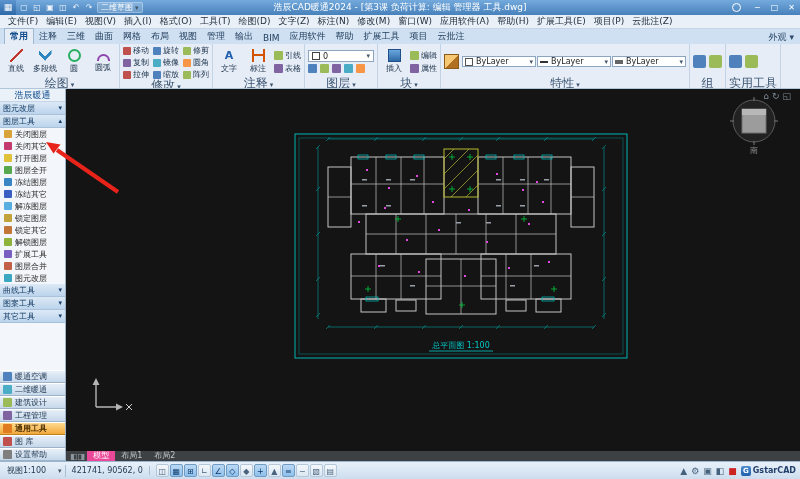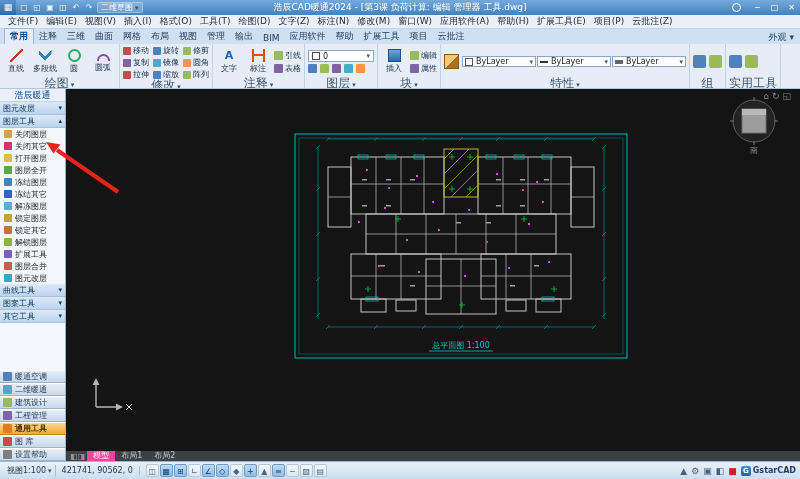--- a/index.html
+++ b/index.html
@@ -89,21 +89,21 @@
 .ltab.active{background:#ec4899;color:#fff;}
 
 
 .cmd{height:28px;background:#2d2d2d;border-top:1px solid #555;font-family:"DejaVu Sans Mono",monospace;font-size:8px;color:#c9c9c9;padding:1px 4px;flex:none;display:flex;flex-direction:column;justify-content:space-between;}
 .cline{line-height:9px;white-space:nowrap;}
 .cprompt{line-height:9px;display:flex;align-items:center;}
 .caret{width:5px;height:8px;background:#c9c9c9;margin-left:2px;}
 
 
 .statusbar{height:18px;background:linear-gradient(#e8f1fa,#cdddee);border-top:1px solid #9ab4cc;display:flex;align-items:center;font-size:8px;color:#233a52;padding:0 4px;flex:none;}
-.sb-scale{display:flex;align-items:center;gap:2px;padding:0 3px;border-right:1px solid #aabfd4;height:12px;white-space:nowrap;justify-content:center;}
+.sb-scale{display:flex;align-items:center;gap:12px;padding:0 3px;border-right:1px solid #aabfd4;height:12px;white-space:nowrap;justify-content:center;}
 .sb-coords{padding:0 6px;border-right:1px solid #aabfd4;white-space:nowrap;}
 .sb-toggles{display:flex;gap:1px;margin-left:6px;}
 .stg{width:13px;height:13px;line-height:13px;text-align:center;font-size:8px;color:#4a637e;background:linear-gradient(#f4f8fc,#dbe7f2);border:1px solid #b5c8da;border-radius:2px;}
 .stg.on{background:linear-gradient(#bcd9f5,#8fc0ea);color:#0d3c6e;border-color:#6f9cc4;}
 .sb-right{margin-left:auto;display:flex;align-items:center;gap:4px;}
 .sri{font-size:9px;color:#46617c;}
 .brand{display:flex;align-items:center;gap:2px;font-size:8px;color:#23406a;font-weight:bold;}
 .bg-g{width:10px;height:10px;background:linear-gradient(#4e8fd0,#1f5fae);color:#fff;font-size:7px;line-height:10px;text-align:center;border-radius:2px;font-weight:bold;}
 
 

